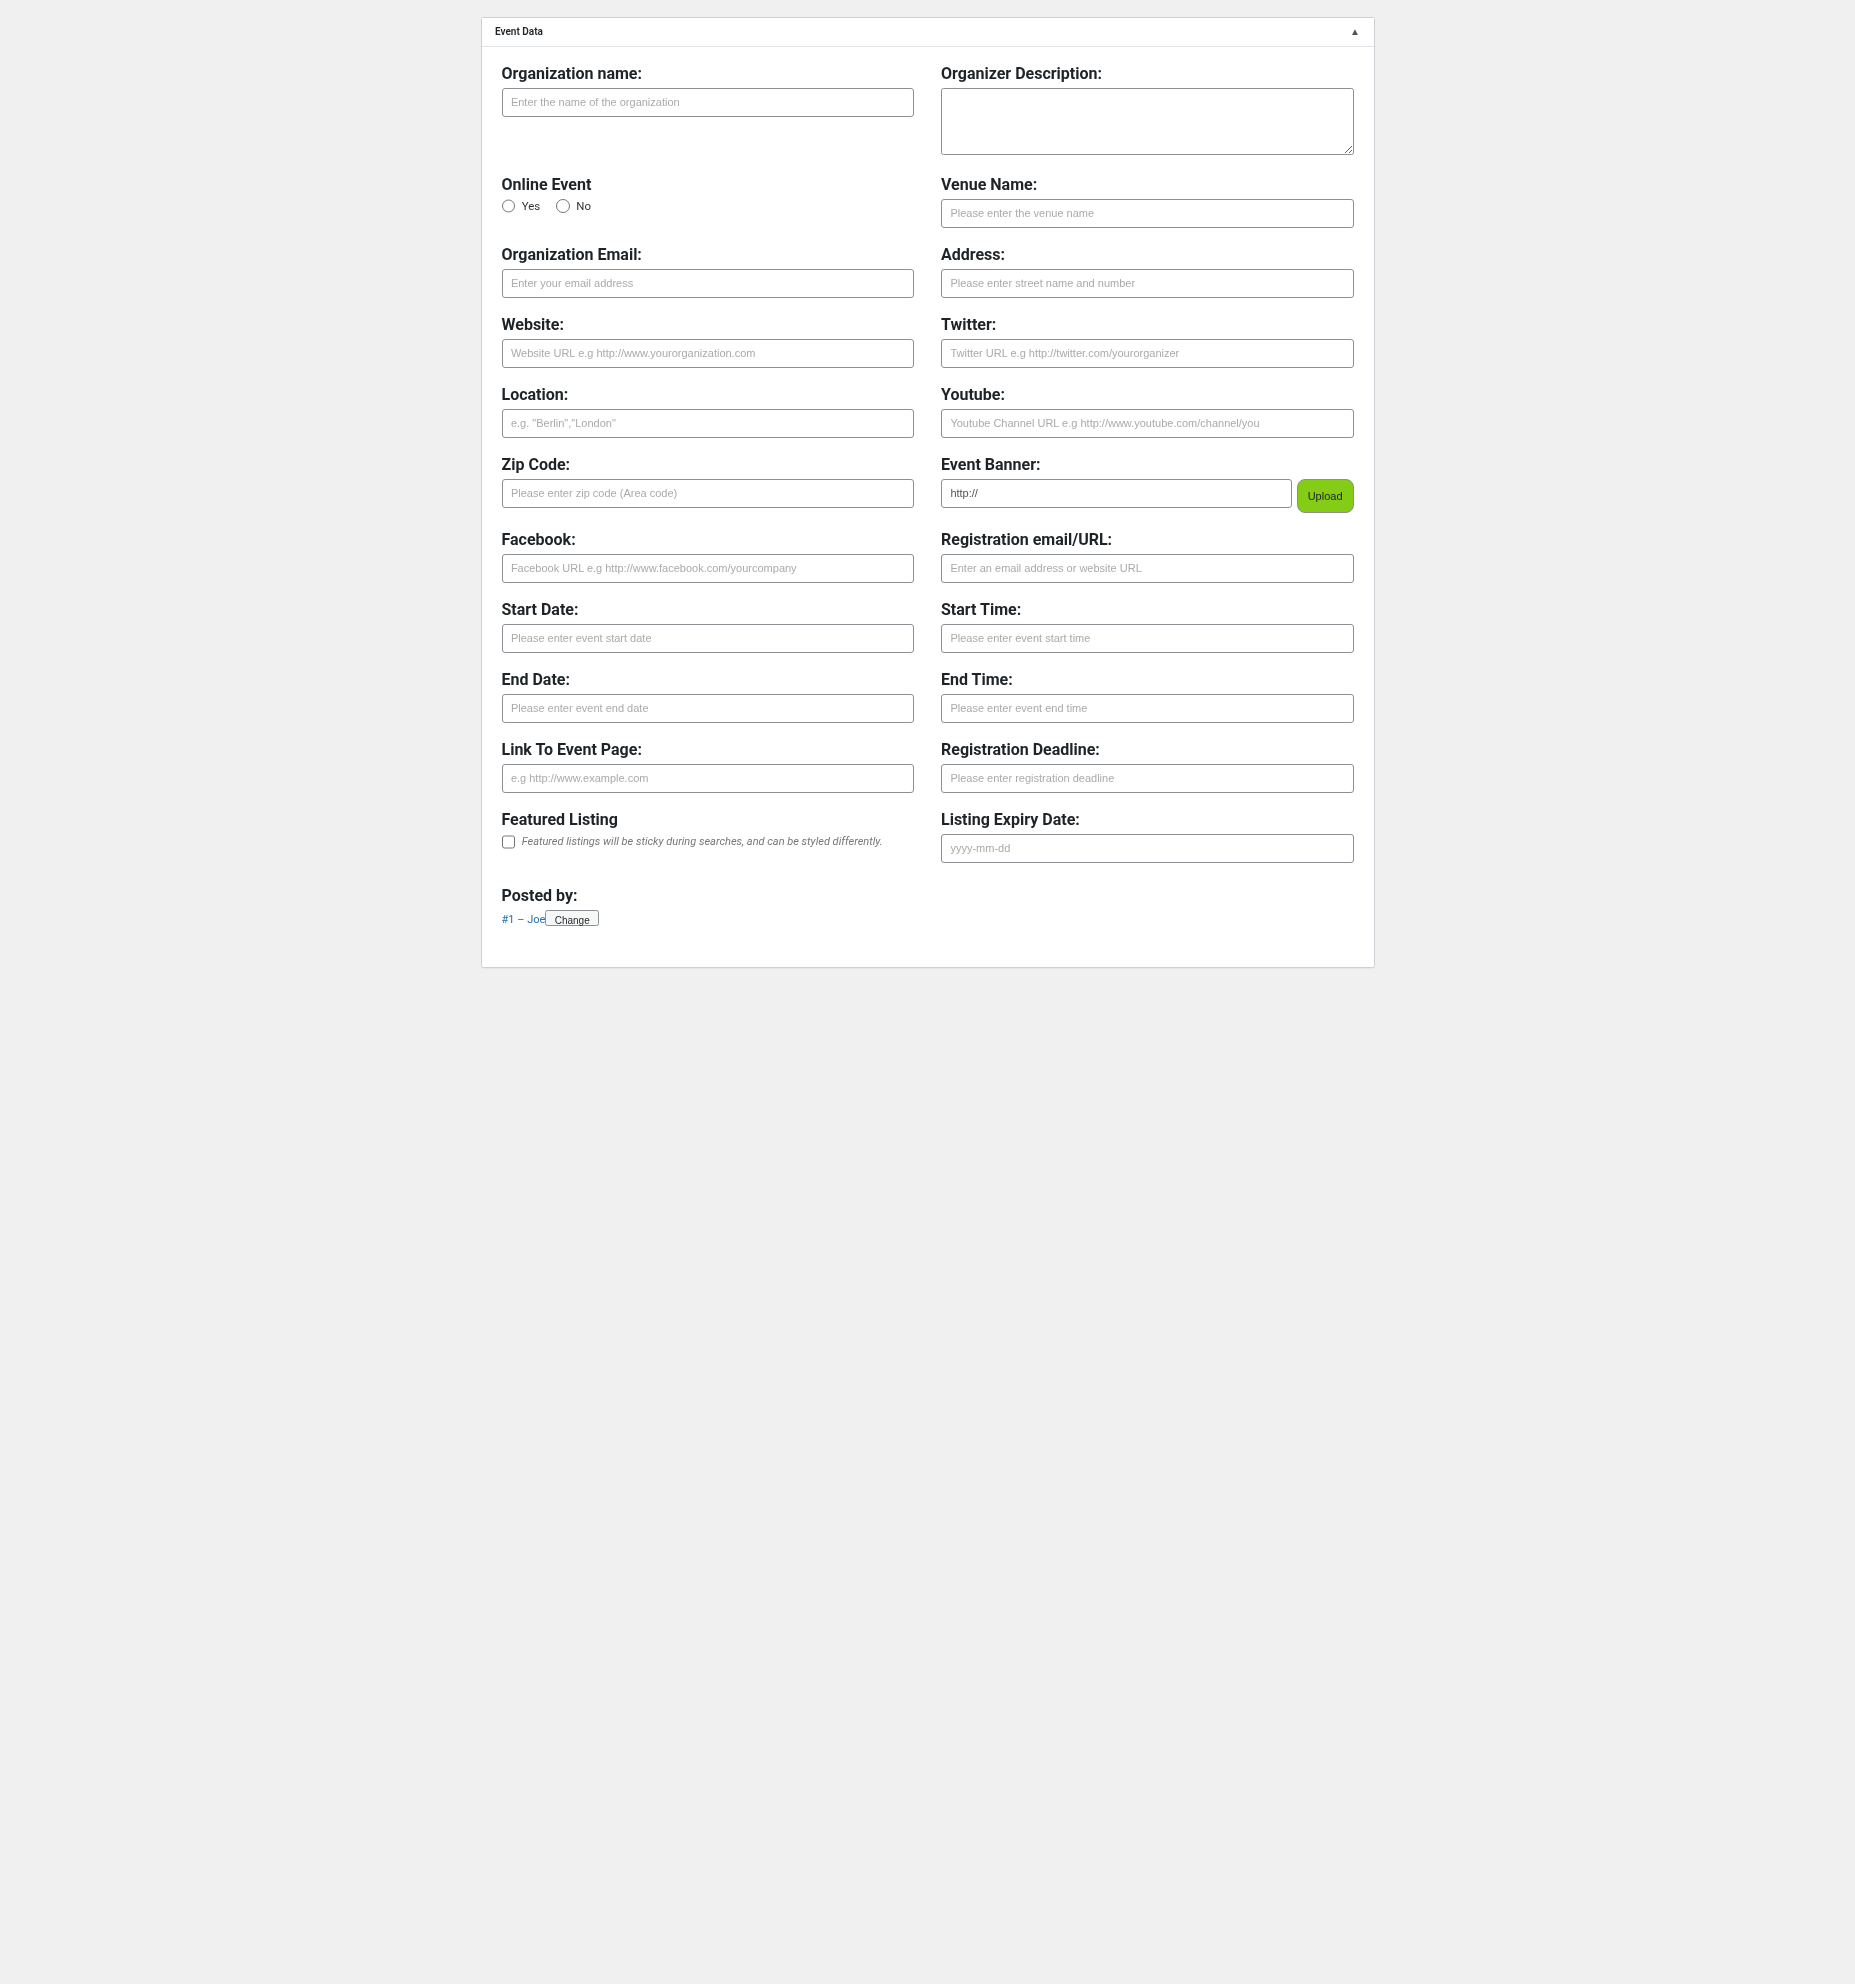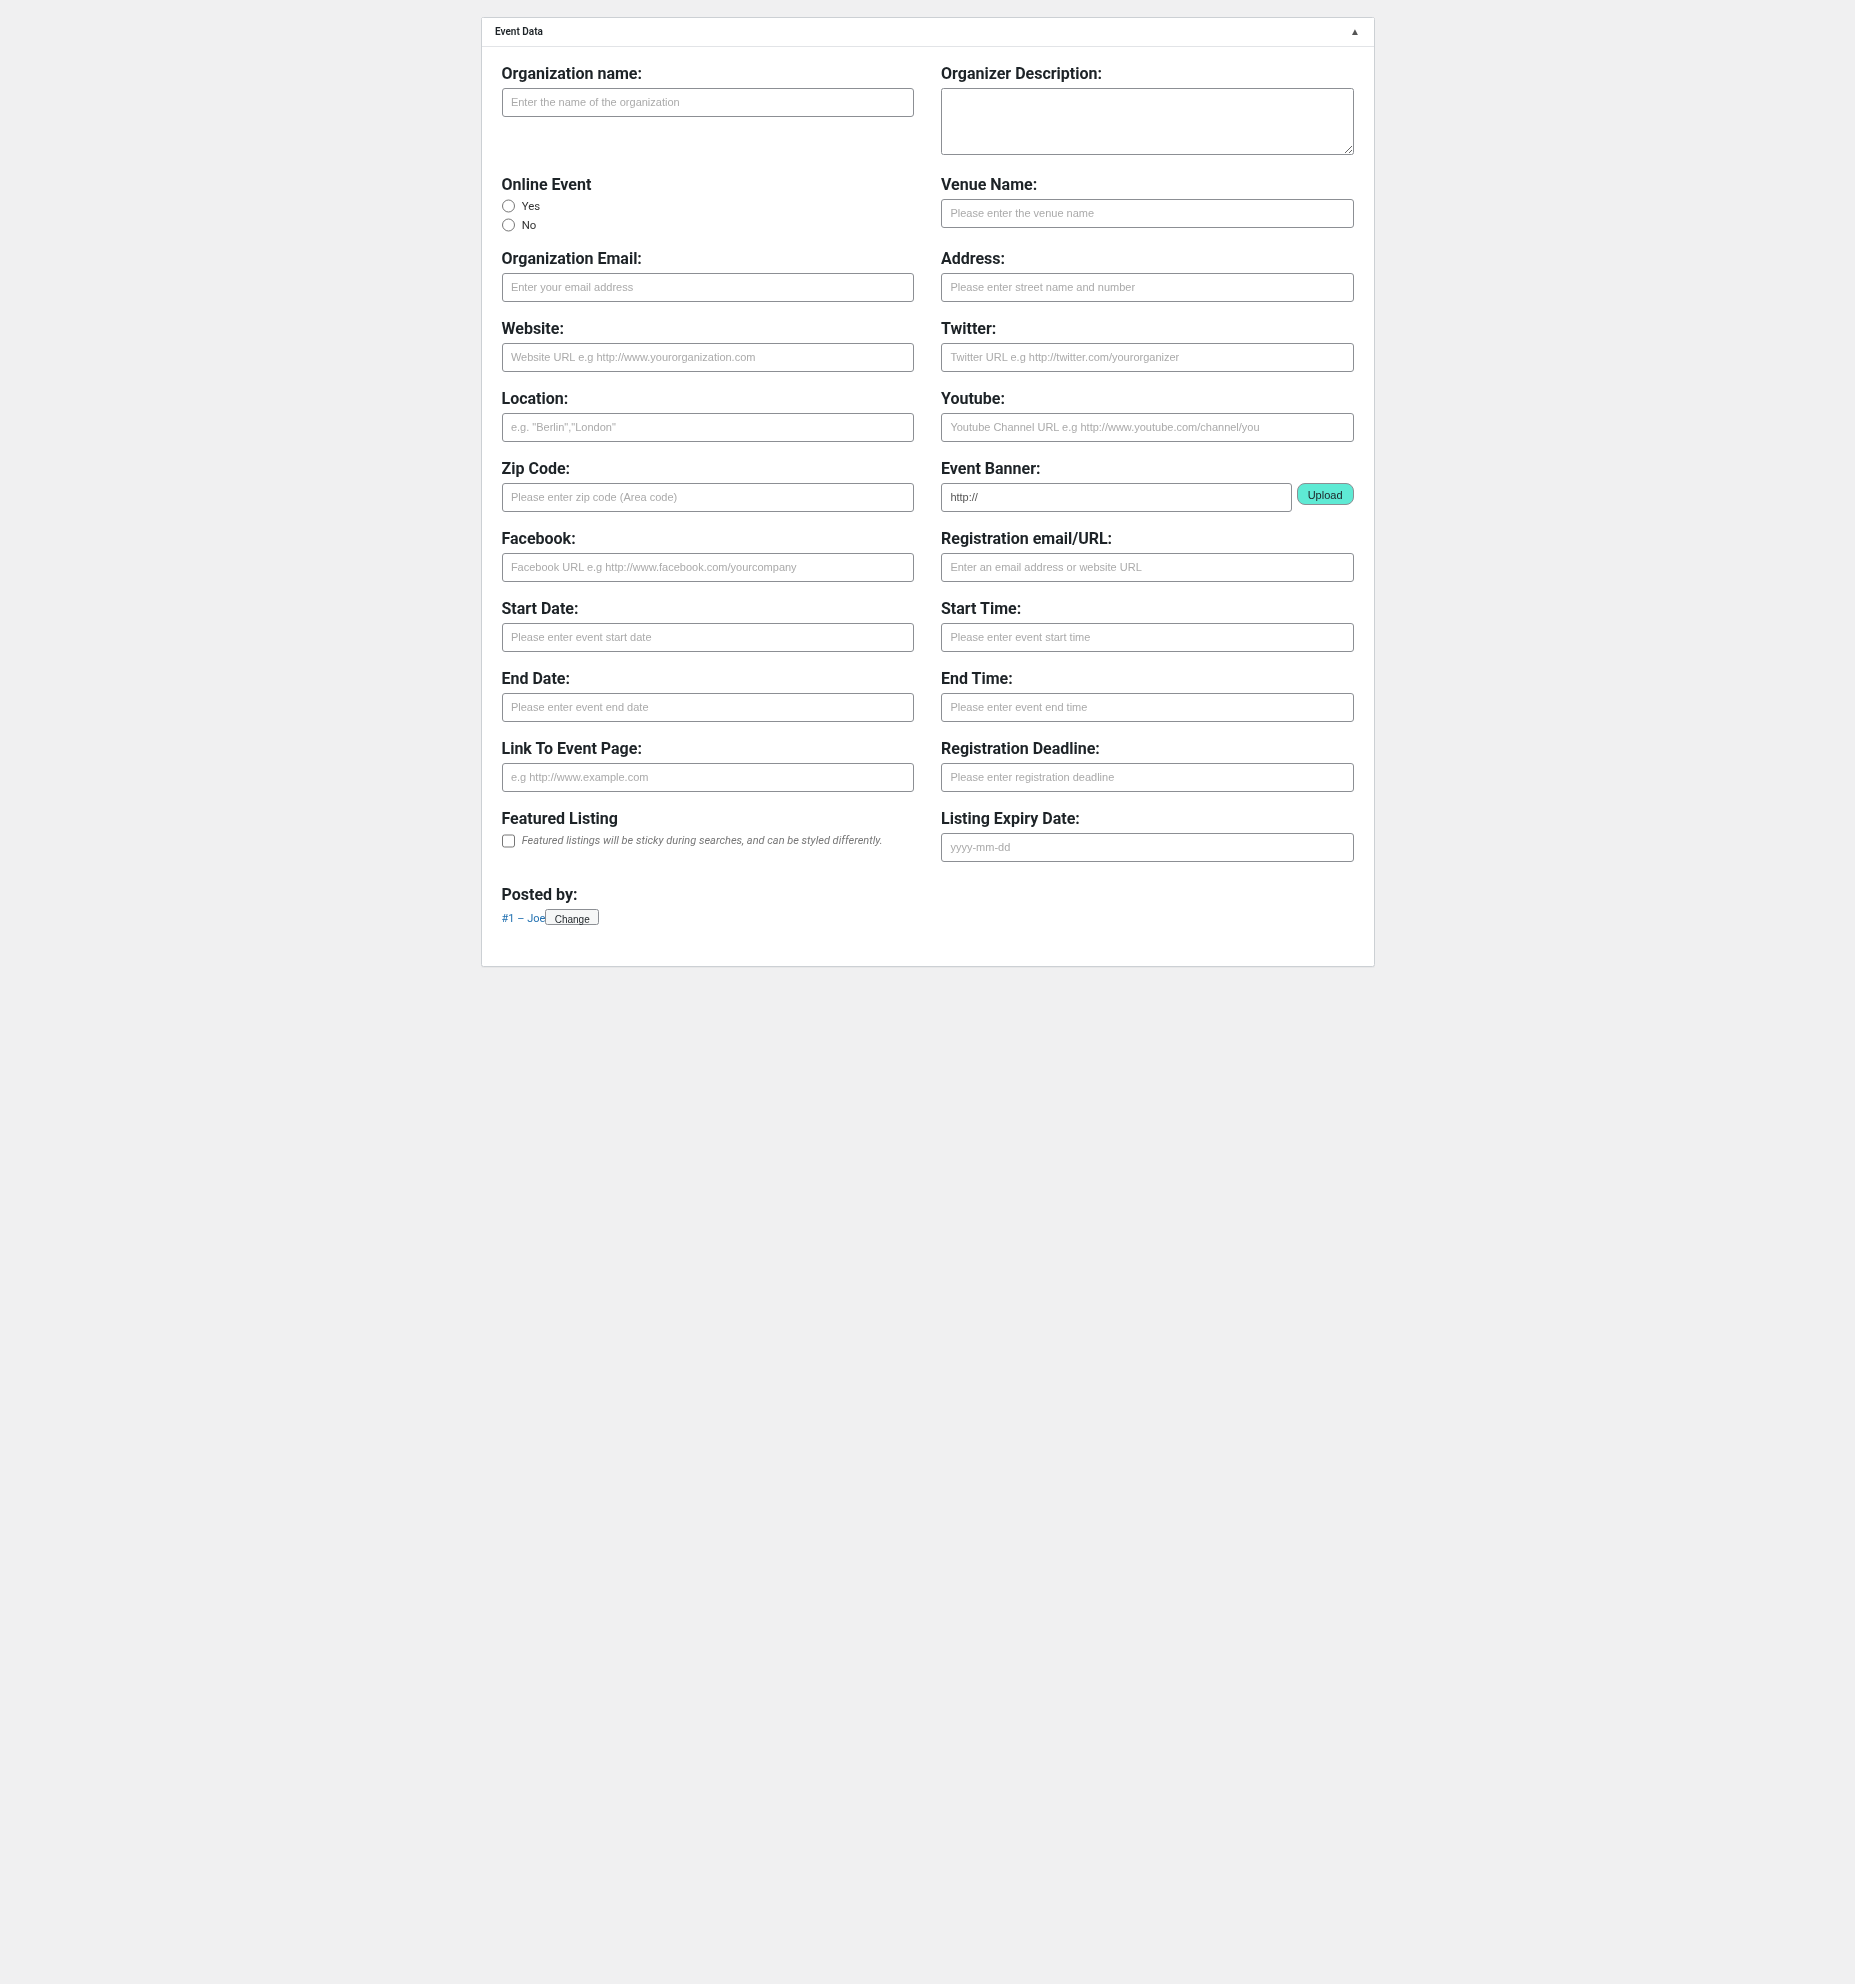--- a/index.html
+++ b/index.html
@@ -95,22 +95,22 @@
       font-size: 11px;
       color: #555;
       background: #fff;
       height: 67px;
       resize: vertical;
       outline: none;
     }
 
     .radio-group {
       display: flex;
-      flex-direction: column;
-      gap: 5px;
+      flex-direction: row;
+      gap: 16px;
       margin-top: 0;
     }
 
     .radio-label {
       display: flex;
       align-items: center;
       gap: 6.7px;
       font-size: 11.4px;
       color: #333;
       cursor: pointer;
@@ -129,26 +129,26 @@
     }
 
     .input-with-button .form-input {
       flex: 1;
     }
 
     .upload-button {
       padding: 5px 10px;
       border: 0.8px solid #8c8f94;
       border-radius: 8px;
-      background: #5eead4;
+      background: #84cc16;
       font-size: 11px;
       color: #1d2327;
       cursor: pointer;
       white-space: nowrap;
-      height: 22px;
+      height: 34px;
     }
 
     .featured-section {
       margin-bottom: 17px;
     }
 
     .featured-checkbox-row {
       display: flex;
       align-items: flex-start;
       gap: 6.7px;

